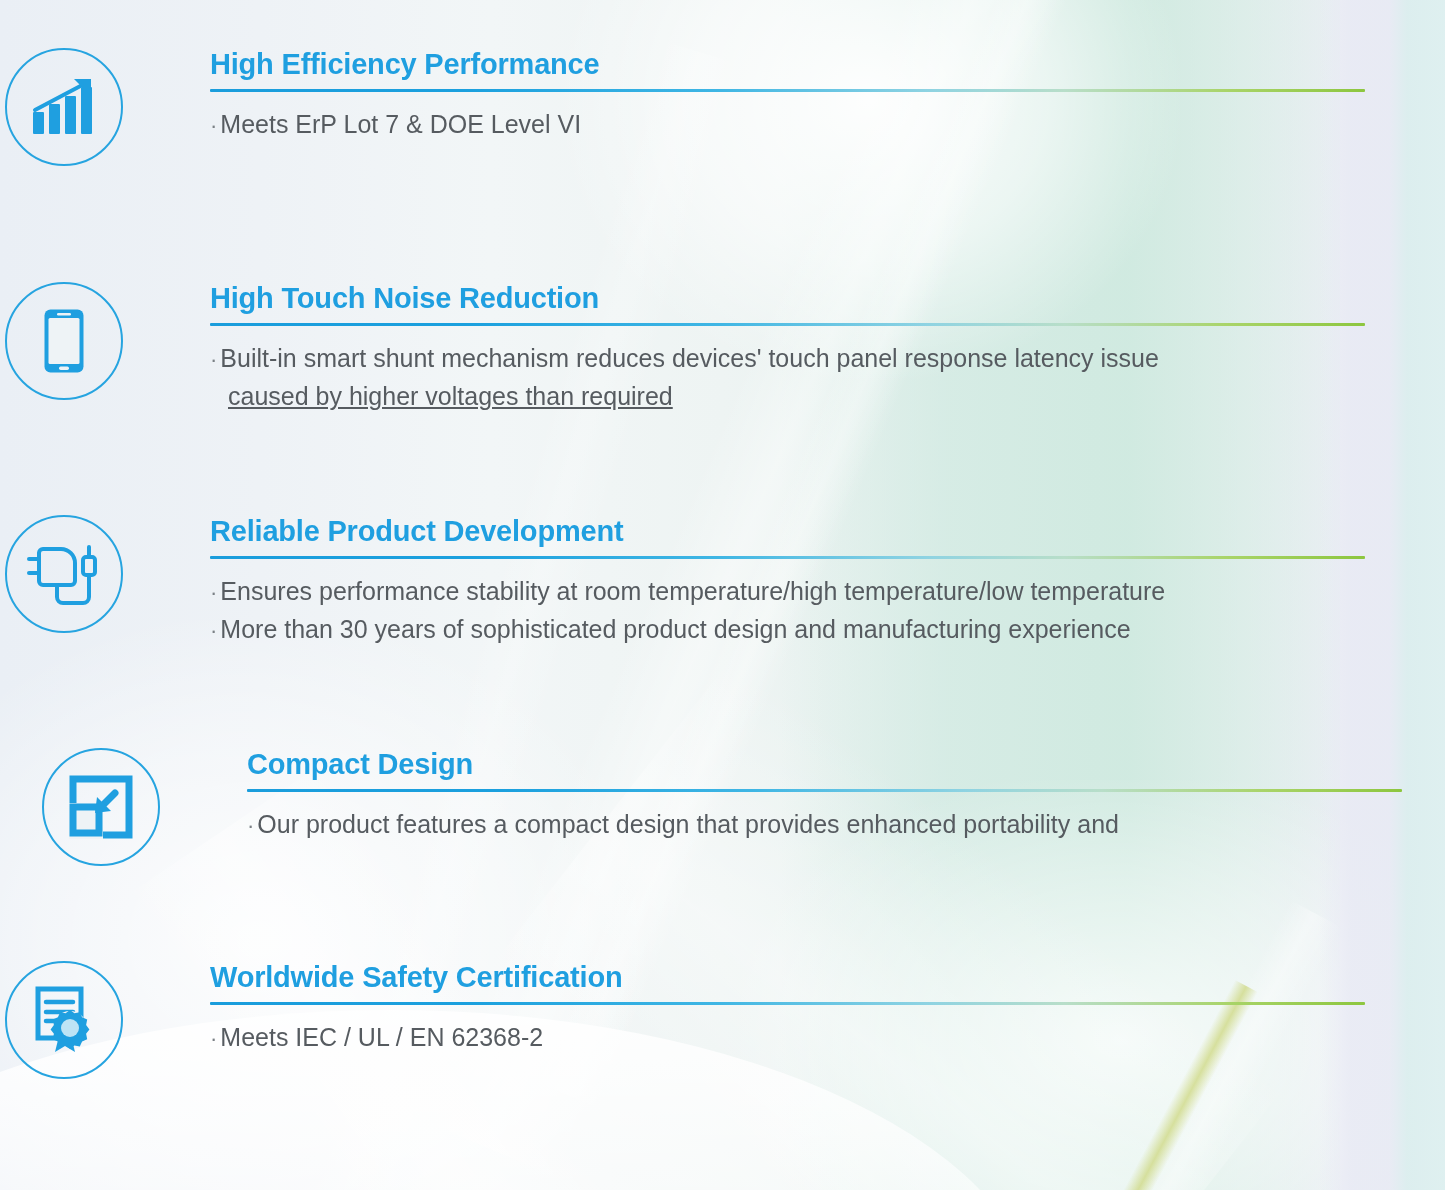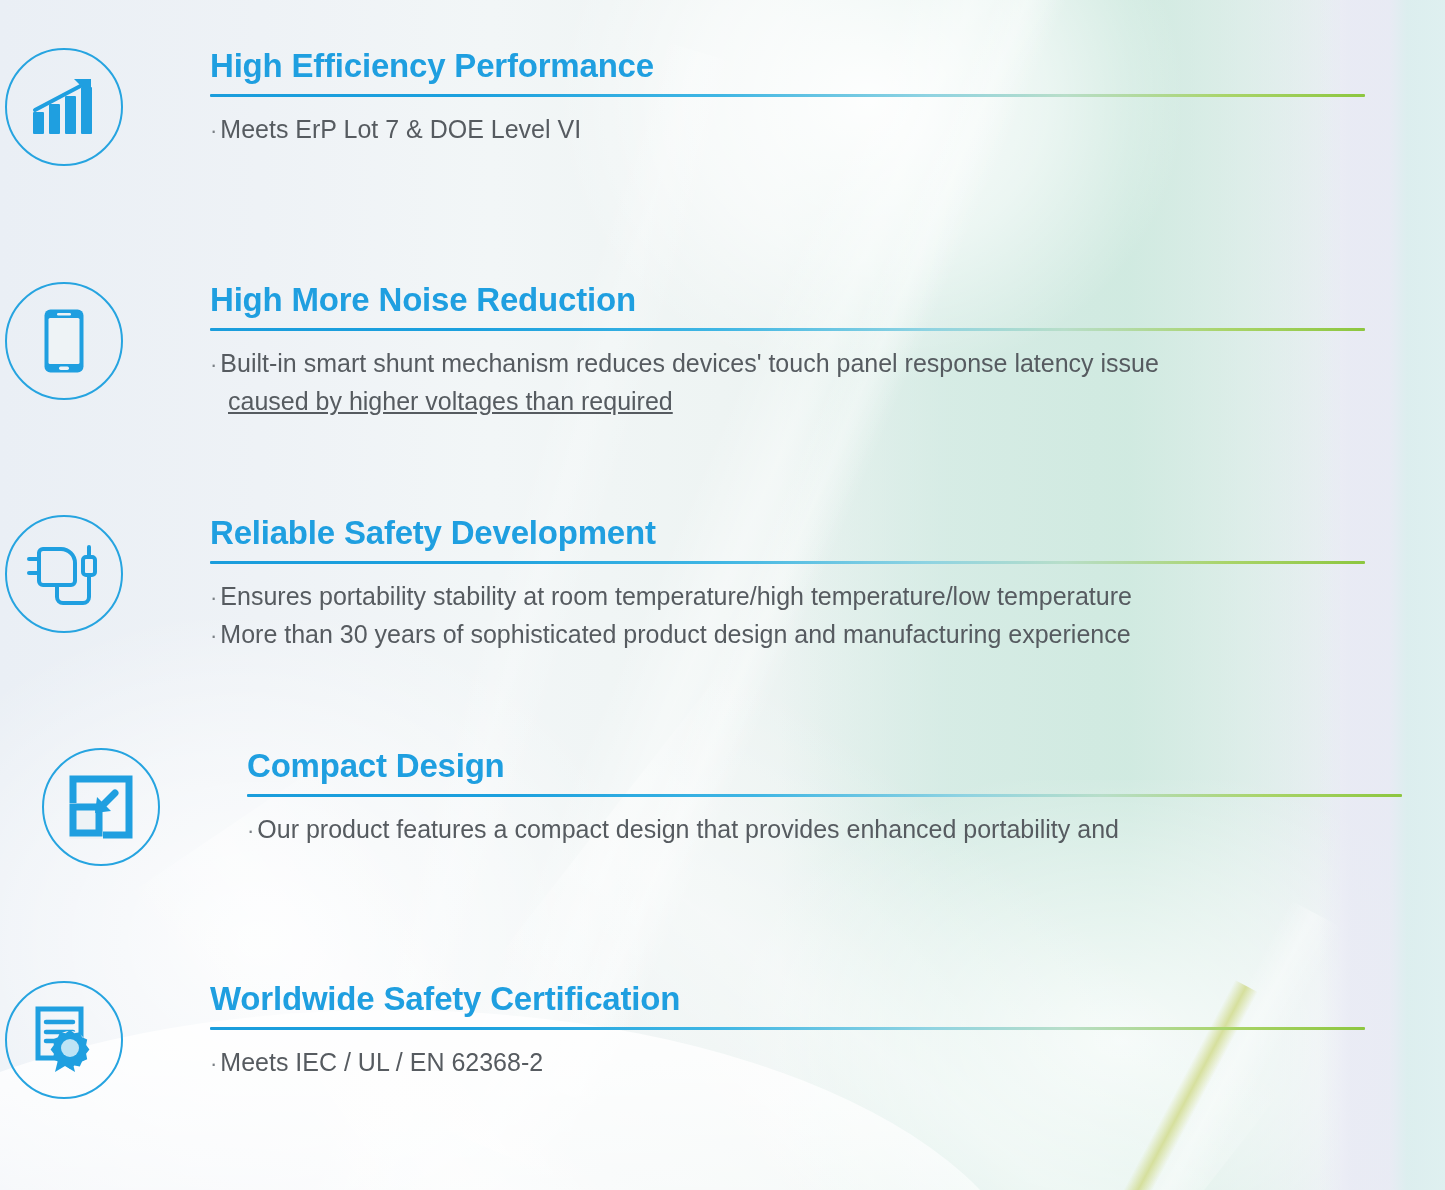--- a/index.html
+++ b/index.html
@@ -141,21 +141,21 @@
   .icon-circle svg { display: block; }
 
   .body-col {
     flex: 1 1 auto;
     padding-left: 82px;
     padding-top: 2px;
     box-sizing: border-box;
   }
 
   .feature-title {
-    font-size: 33px;
+    font-size: 29px;
     font-weight: bold;
     color: #1f9fe0;
     letter-spacing: -0.2px;
     line-height: 1.12;
     margin: 0;
     white-space: nowrap;
   }
 
   .divider {
     margin-top: 9px;
@@ -191,21 +191,21 @@
     display: block;
     padding-left: 18px;
     text-decoration: underline;
   }
 
   
   .f0 { top: 46px; }
   .f1 { top: 280px; }
   .f2 { top: 513px; }
   .f3 { top: 746px; margin-left: 37px; }
-  .f4 { top: 979px; }
+  .f4 { top: 959px; }
 </style>
 </head>
 <body>
 
 <div id="page">
 
   <div class="bg-layer">
     <div class="bg-mint"></div>
     <div class="bg-glow-a"></div>
     <div class="bg-glow-b"></div>
@@ -254,21 +254,21 @@
         <div class="icon-circle">
           <svg width="42" height="66" viewBox="0 0 42 66" aria-hidden="true">
             <rect x="1.5" y="1.5" width="39" height="63" rx="6" fill="#1f9fe0"></rect>
             <rect x="5.5" y="10" width="31" height="46" rx="1.5" fill="#eef3f6"></rect>
             <rect x="14" y="5" width="14" height="2.6" rx="1.3" fill="#eef3f6"></rect>
             <rect x="16" y="58.5" width="10" height="3.5" rx="1.7" fill="#eef3f6"></rect>
           </svg>
         </div>
       </div>
       <div class="body-col">
-        <div class="feature-title">High More Noise Reduction</div>
+        <div class="feature-title">High Touch Noise Reduction</div>
         <div class="divider"></div>
         <div class="bullets">
           <div class="bullet">
             <span class="dot">·</span><span>Built-in smart shunt mechanism reduces devices' touch panel response latency issue</span>
             <span class="cont">caused by higher voltages than required</span>
           </div>
         </div>
       </div>
     </div>
 
@@ -281,25 +281,25 @@
               <path d="M2 20 H12"></path>
               <path d="M2 34 H12"></path>
               <path d="M30 46 V58 a6 6 0 0 0 6 6 H56 a6 6 0 0 0 6 -6 V36"></path>
               <rect x="56" y="18" width="12" height="18" rx="3"></rect>
               <path d="M62 18 V8"></path>
             </g>
           </svg>
         </div>
       </div>
       <div class="body-col">
-        <div class="feature-title">Reliable Safety Development</div>
-        <div class="divider"></div>
-        <div class="bullets">
-          <div class="bullet">
-            <span class="dot">·</span><span>Ensures portability stability at room temperature/high temperature/low temperature</span>
+        <div class="feature-title">Reliable Product Development</div>
+        <div class="divider"></div>
+        <div class="bullets">
+          <div class="bullet">
+            <span class="dot">·</span><span>Ensures performance stability at room temperature/high temperature/low temperature</span>
           </div>
           <div class="bullet">
             <span class="dot">·</span><span>More than 30 years of sophisticated product  design and manufacturing experience</span>
           </div>
         </div>
       </div>
     </div>
 
     <div class="feature f3">
       <div class="icon-wrap">

